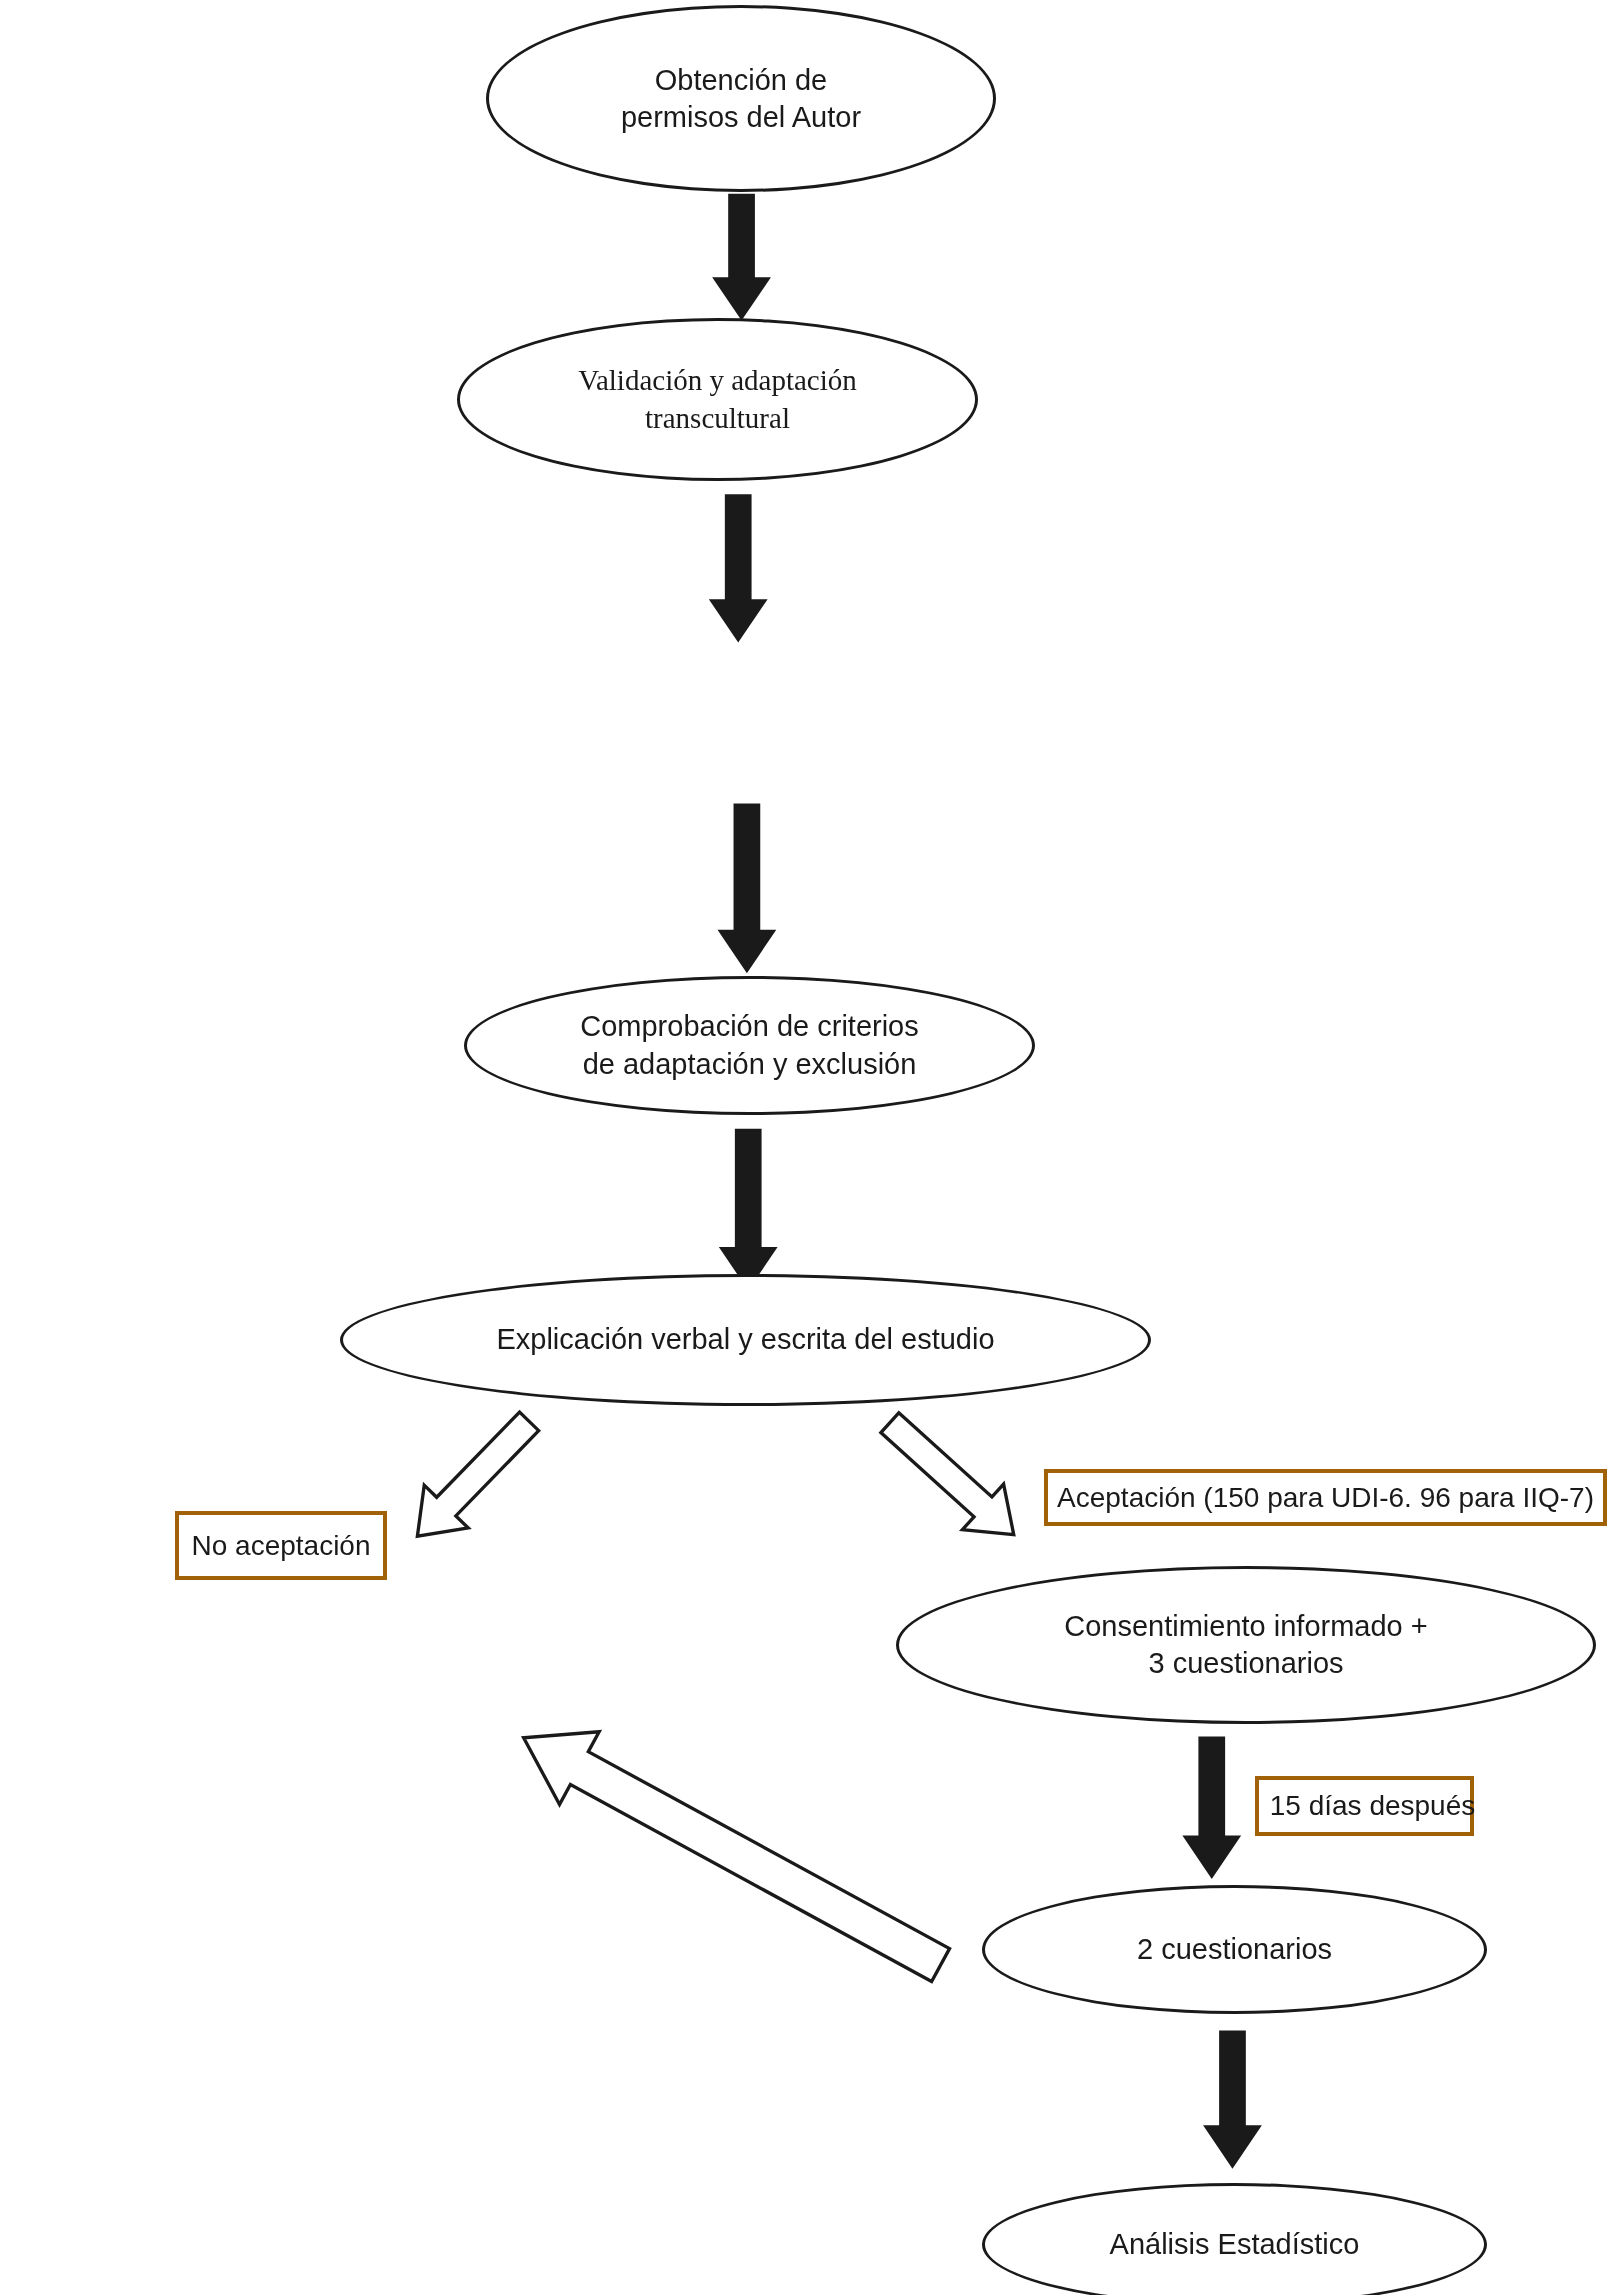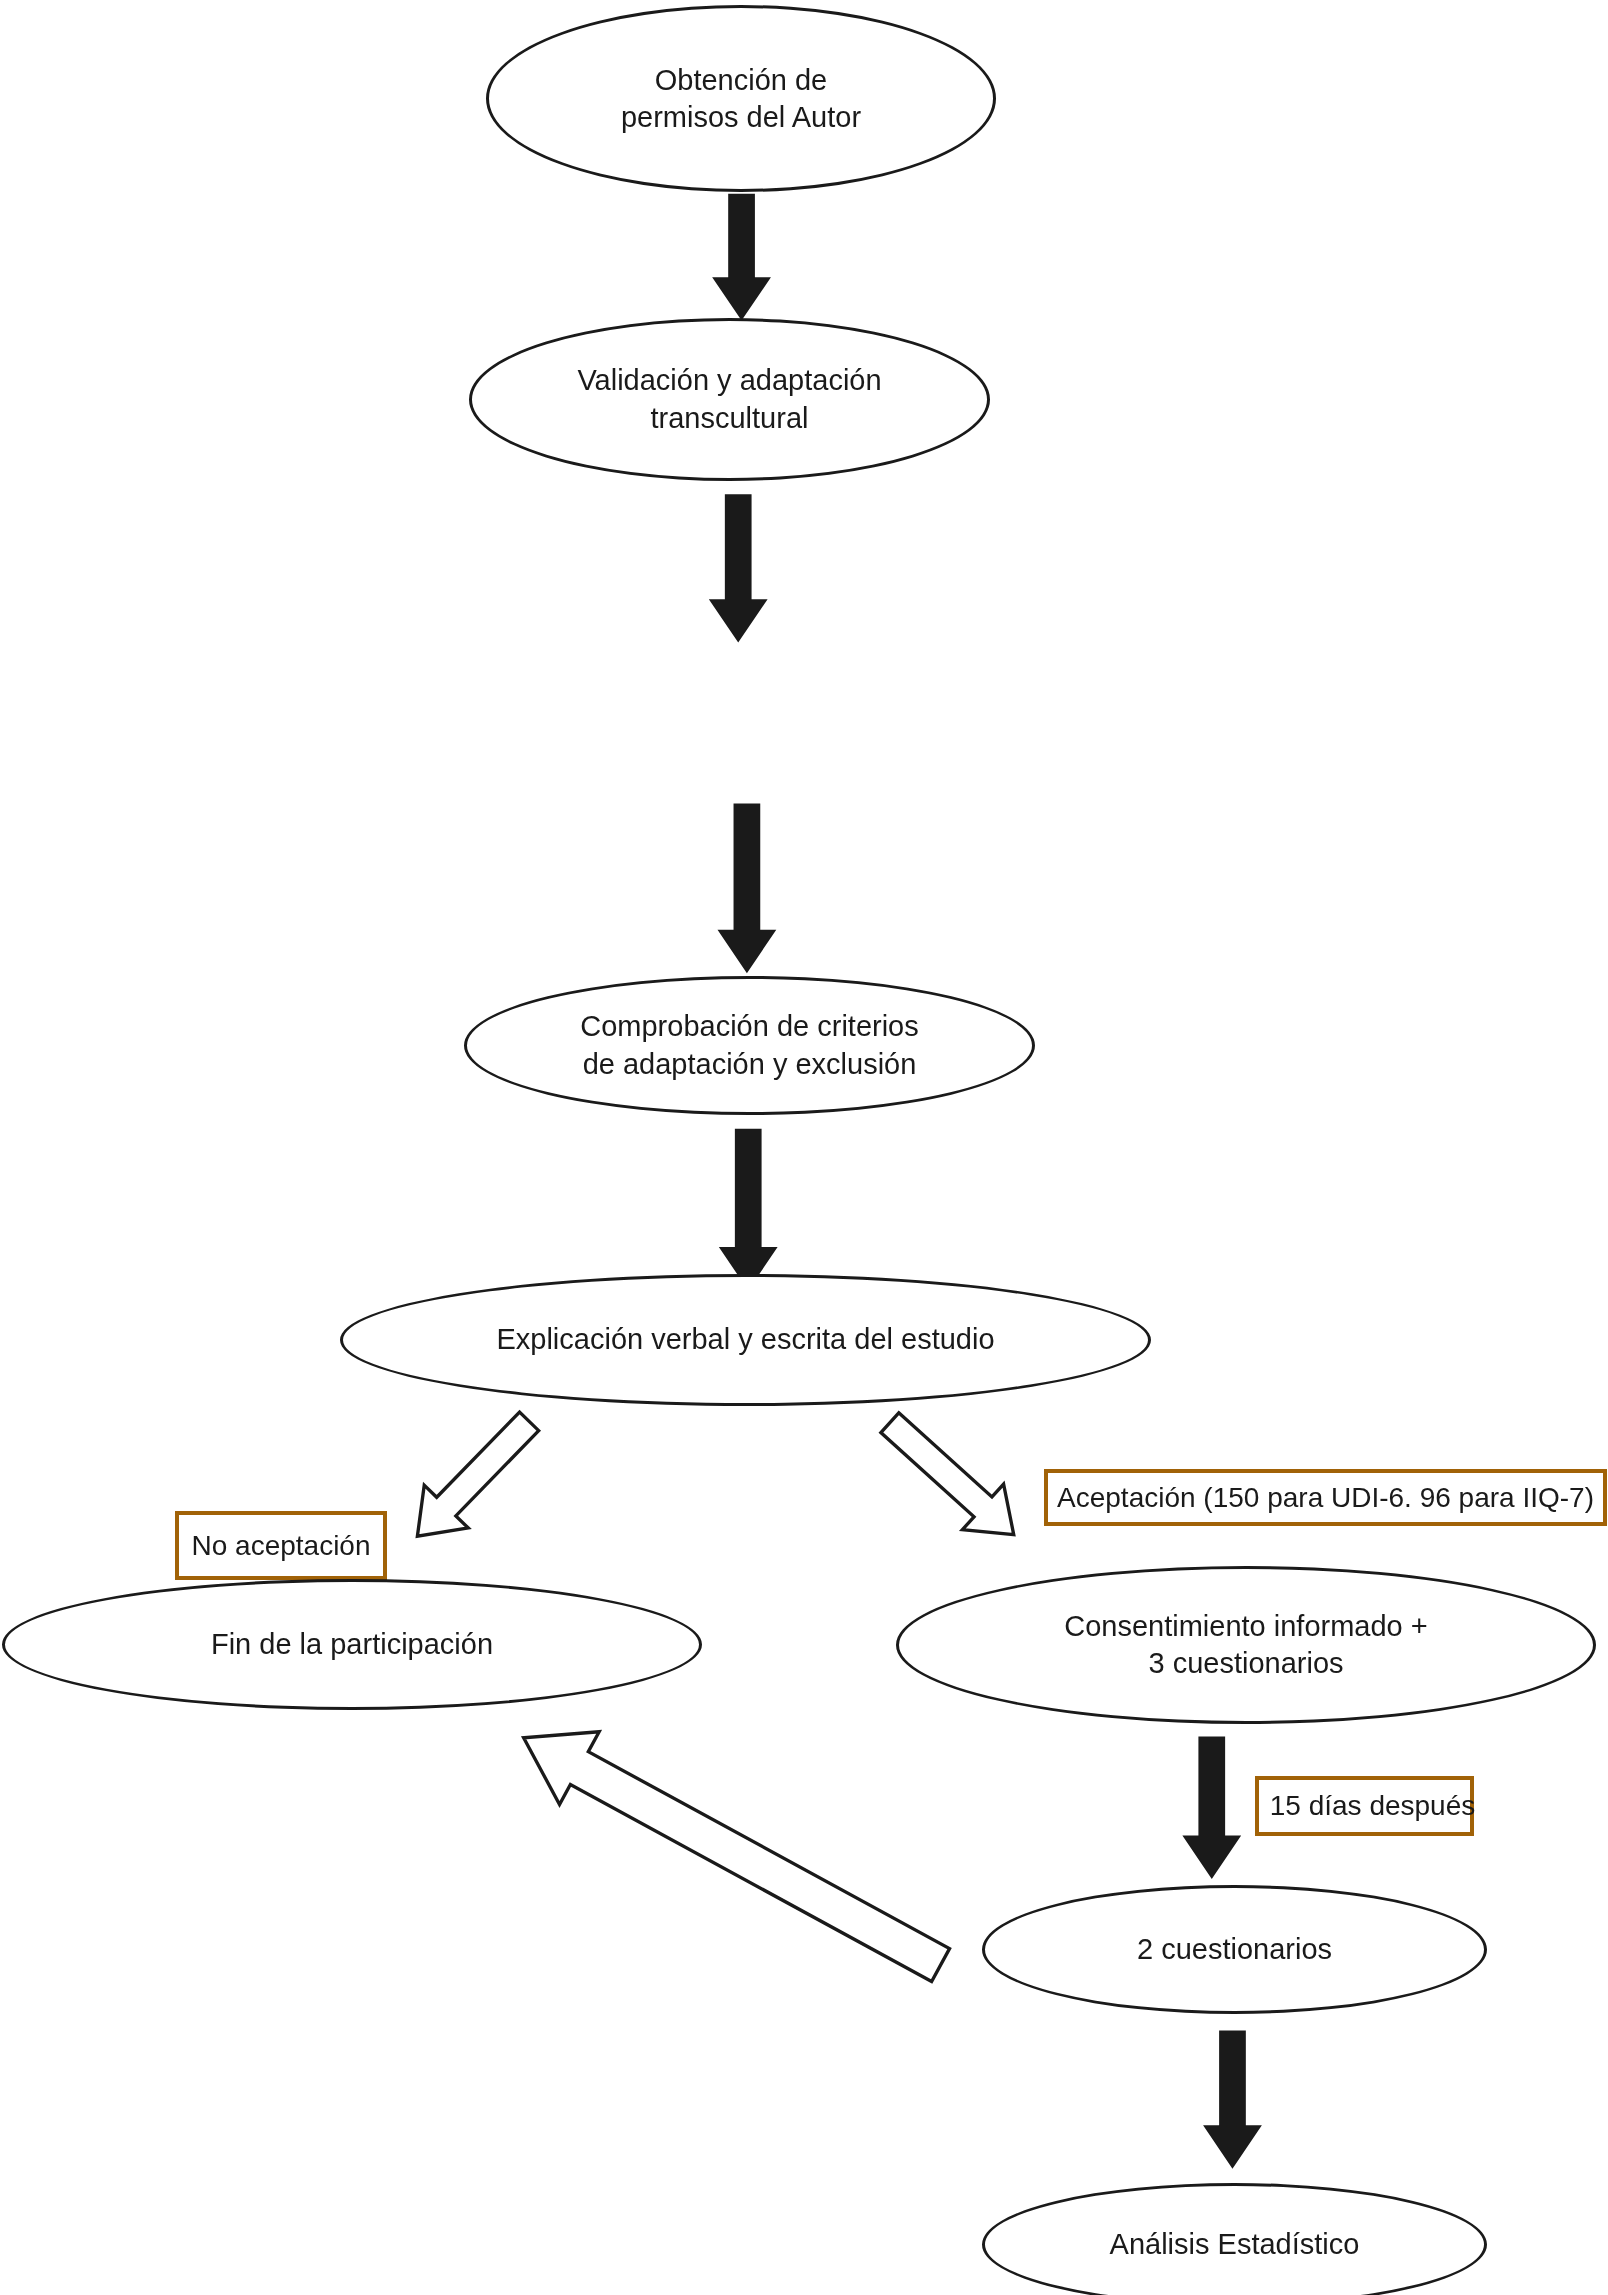--- a/index.html
+++ b/index.html
@@ -84,21 +84,21 @@
     <g transform="translate(1408,2942) rotate(208.6)">
       <polygon class="outline-arrow" points="0,-28 616,-28 616,-62 711,0 616,62 616,28 0,28"></polygon>
     </g>
   </svg>
 
   <div class="node ellipse" style="left:486px; top:5.3px; width:510px; height:187px;">
     <span class="label">Obtención de
 permisos del Autor</span>
   </div>
 
-  <div class="node ellipse" style="left:469px; top:318px; width:521px; height:163px;">
+  <div class="node ellipse" style="left:457px; top:318px; width:521px; height:163px;font-family:Liberation Serif, serif;">
     <span class="label">Validación y adaptación
 transcultural</span>
   </div>
 
 
   <div class="node ellipse" style="left:464px; top:976px; width:571px; height:139px;">
     <span class="label">Comprobación de criterios
 de adaptación y exclusión</span>
   </div>
 
@@ -107,23 +107,20 @@
   </div>
 
   <div class="node rect" style="left:175px; top:1511px; width:212px; height:69px;">
     <span class="label">No aceptación</span>
   </div>
 
   <div class="node rect" style="left:1044px; top:1469px; width:563px; height:57px;">
     <span class="label">Aceptación (150 para UDI-6. 96 para IIQ-7)</span>
   </div>
 
-  <div class="node ellipse" style="left:2px; top:1579px; width:700px; height:131px;">
-    <span class="label">Fin de la participación</span>
-  </div>
 
   <div class="node ellipse" style="left:896px; top:1566px; width:700px; height:158px;">
     <span class="label">Consentimiento informado +
 3 cuestionarios</span>
   </div>
 
   <div class="node rect" style="left:1255px; top:1776px; width:219px; height:60px;padding-left:16px;">
     <span class="label">15 días después</span>
   </div>
 

